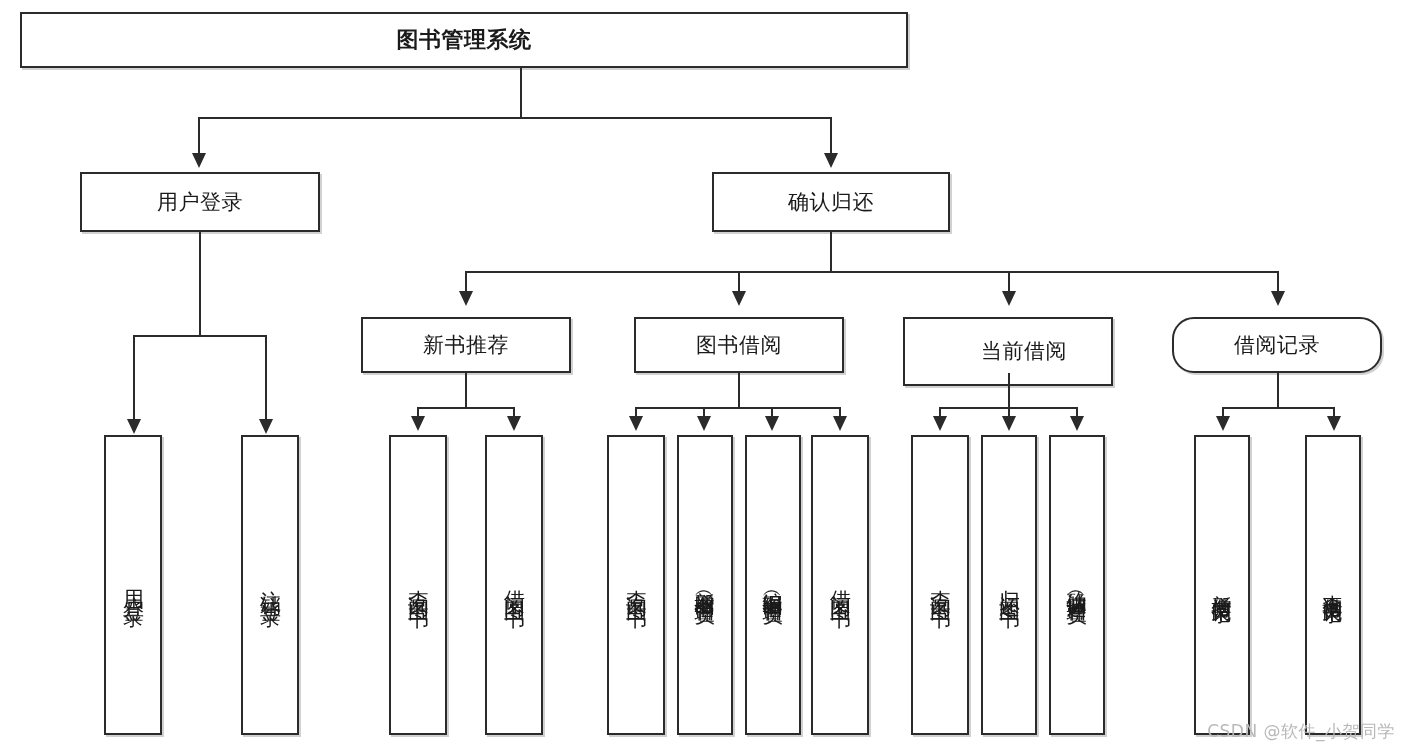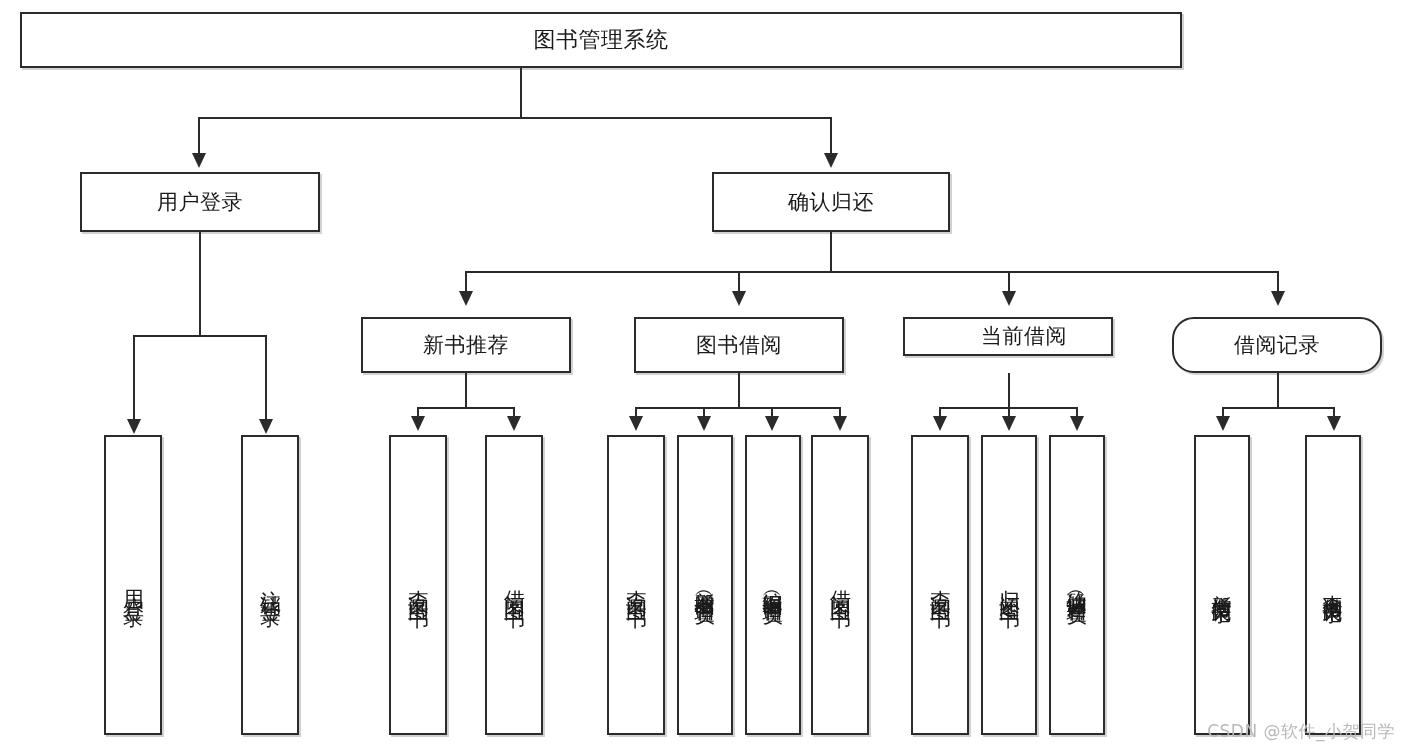--- a/index.html
+++ b/index.html
@@ -88,21 +88,21 @@
     white-space: nowrap;
     pointer-events: none;
     margin-top: 40px;
   }
 </style>
 </head>
 <body>
 
 <div id="canvas">
 
-  <div class="node horiz root" style="left:20px; top:12px; width:1162px; height:56px;">
+  <div class="node horiz root" style="left:20px; top:12px; width:888px; height:56px;font-weight:bold;">
     <span class="lbl">图书管理系统</span>
   </div>
 
   <div class="vline" style="left:520px; top:68px; height:50px;"></div>
 
   <div class="hline" style="left:199px; top:117px; width:633px;"></div>
 
   <div class="vline" style="left:198px; top:117px; height:38px;"></div>
   <div class="arrow" style="left:192px; top:153px;"></div>
   <div class="vline" style="left:830px; top:117px; height:38px;"></div>
@@ -132,21 +132,21 @@
   <div class="arrow" style="left:1002px; top:291px;"></div>
   <div class="vline" style="left:1277px; top:271px; height:22px;"></div>
   <div class="arrow" style="left:1271px; top:291px;"></div>
 
   <div class="node horiz" style="left:361px; top:317px; width:210px; height:56px;">
     <span class="lbl">新书推荐</span>
   </div>
   <div class="node horiz" style="left:634px; top:317px; width:210px; height:56px;">
     <span class="lbl">图书借阅</span>
   </div>
-  <div class="node horiz" style="left:903px; top:317px; width:210px; height:39px;padding-left:32px;">
+  <div class="node horiz" style="left:903px; top:317px; width:210px; height:69px;padding-left:32px;">
     <span class="lbl">当前借阅</span>
   </div>
   <div class="node horiz" style="left:1172px; top:317px; width:210px; height:56px;border-radius:22px;">
     <span class="lbl">借阅记录</span>
   </div>
 
   <div class="vline" style="left:465px; top:373px; height:35px;"></div>
   <div class="hline" style="left:418px; top:407px; width:96px;"></div>
   <div class="vline" style="left:417px; top:407px; height:10px;"></div>
   <div class="arrow" style="left:411px; top:416px;"></div>

